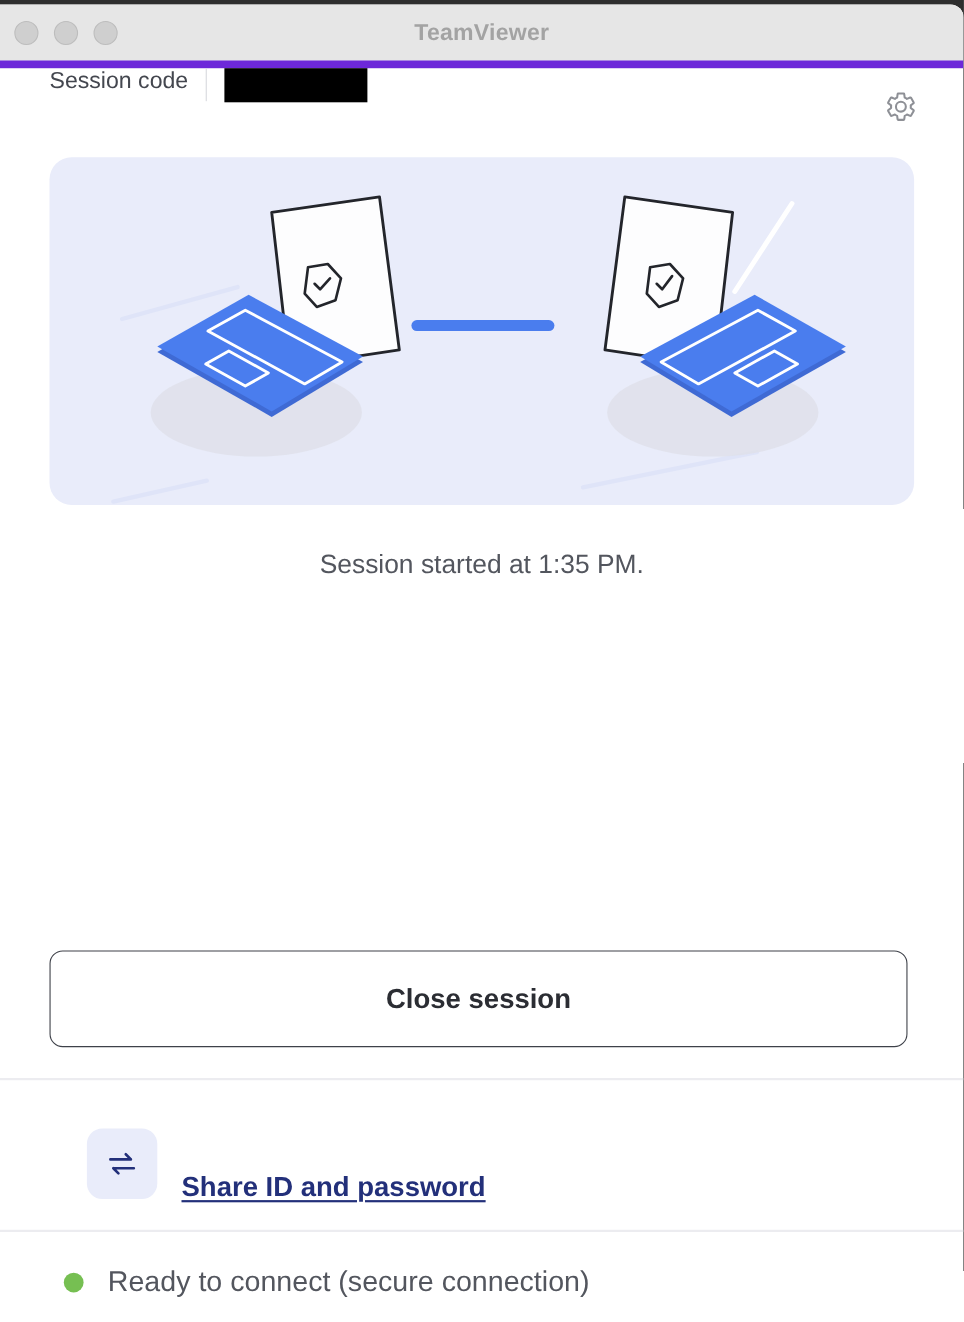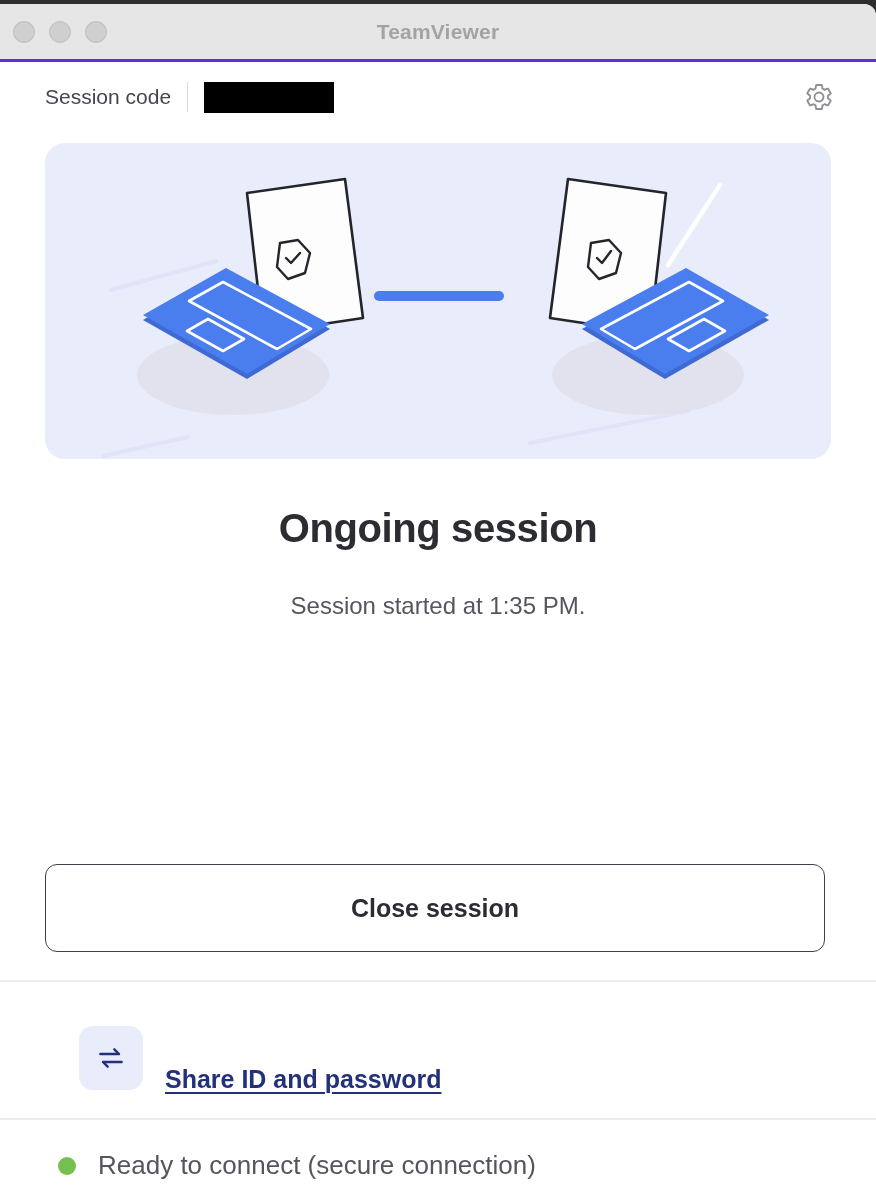--- a/index.html
+++ b/index.html
@@ -32,21 +32,21 @@
   }
   .window.full {
     width: 876px;
   }
 
   
   .titlebar {
     position: relative;
     height: 58px;
     background: #e6e6e6;
-    border-bottom: 3px solid #6d28d9;
+    border-bottom: 7px solid #6d28d9;
     display: flex;
     align-items: center;
   }
 
   .traffic {
     position: absolute;
     left: 13px;
     top: 50%;
     transform: translateY(-50%);
     display: flex;
@@ -67,21 +67,21 @@
     font-weight: bold;
     color: #a3a3a3;
     letter-spacing: 0.2px;
   }
 
   
   .code-row {
     position: relative;
     height: 70px;
     display: flex;
-    align-items: center;
+    align-items: flex-start;
     padding: 0 24px 0 45px;
   }
   .code-label {
     font-size: 21px;
     color: #44474f;
   }
   .code-divider {
     width: 1px;
     height: 30px;
     background: #d7d9de;
@@ -287,21 +287,20 @@
           </g>
 
           <path class="lc-edge" d="M534 186 L638 129 L721 177 L617 236 Z"></path>
           <path class="lc-base" d="M534 181 L638 125 L721 172 L617 231 Z"></path>
           <path class="lc-line" d="M553 186 L641 139 L675 158 L587 206 Z"></path>
           <path class="lc-line" d="M620 196 L656 176 L677 188 L641 208 Z"></path>
         </g>
       </svg>
     </div>
 
-    <div class="headline">Ongoing session</div>
     <div class="subline">Session started at 1:35 PM.</div>
 
     <button class="close-btn">Close session</button>
 
     <div class="sep sep-1"></div>
     <div class="sep sep-2"></div>
 
     <div class="share-row">
       <span class="share-icon-box">
         <svg width="32" height="32" viewBox="0 0 24 24">

